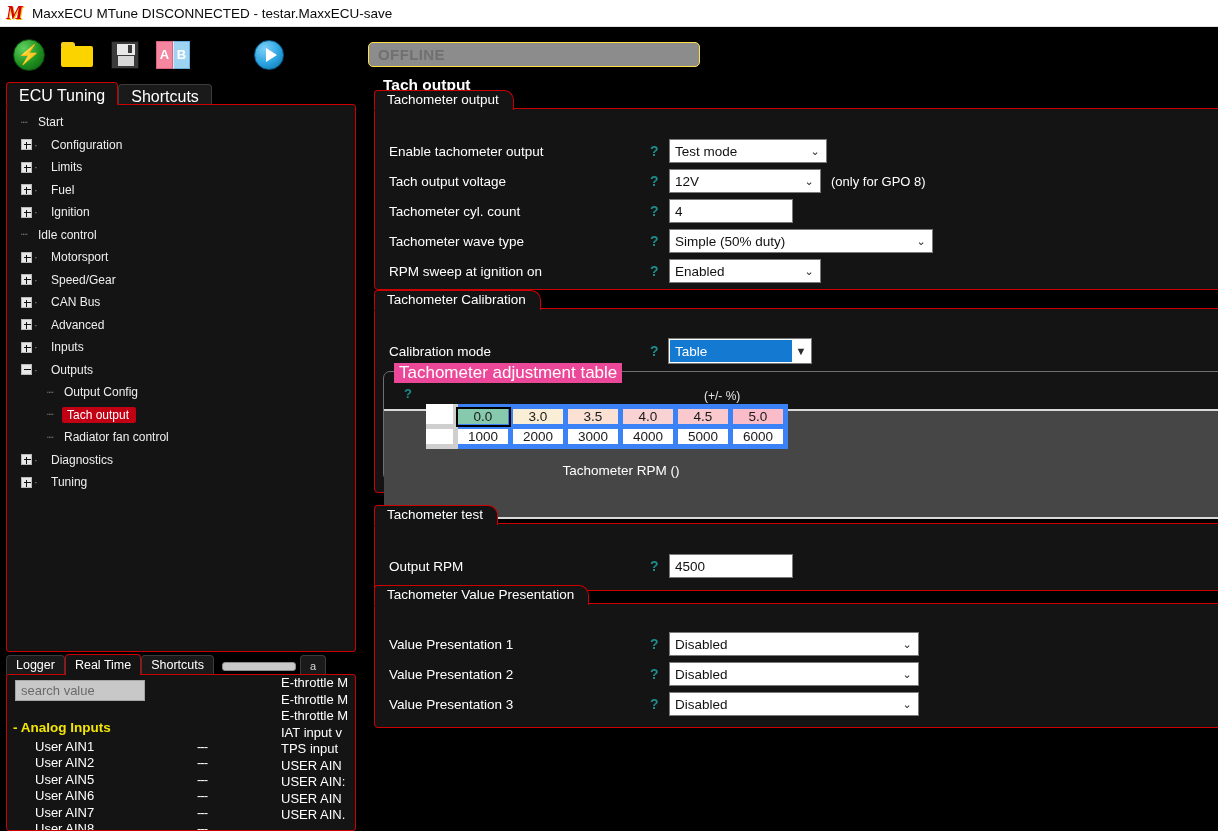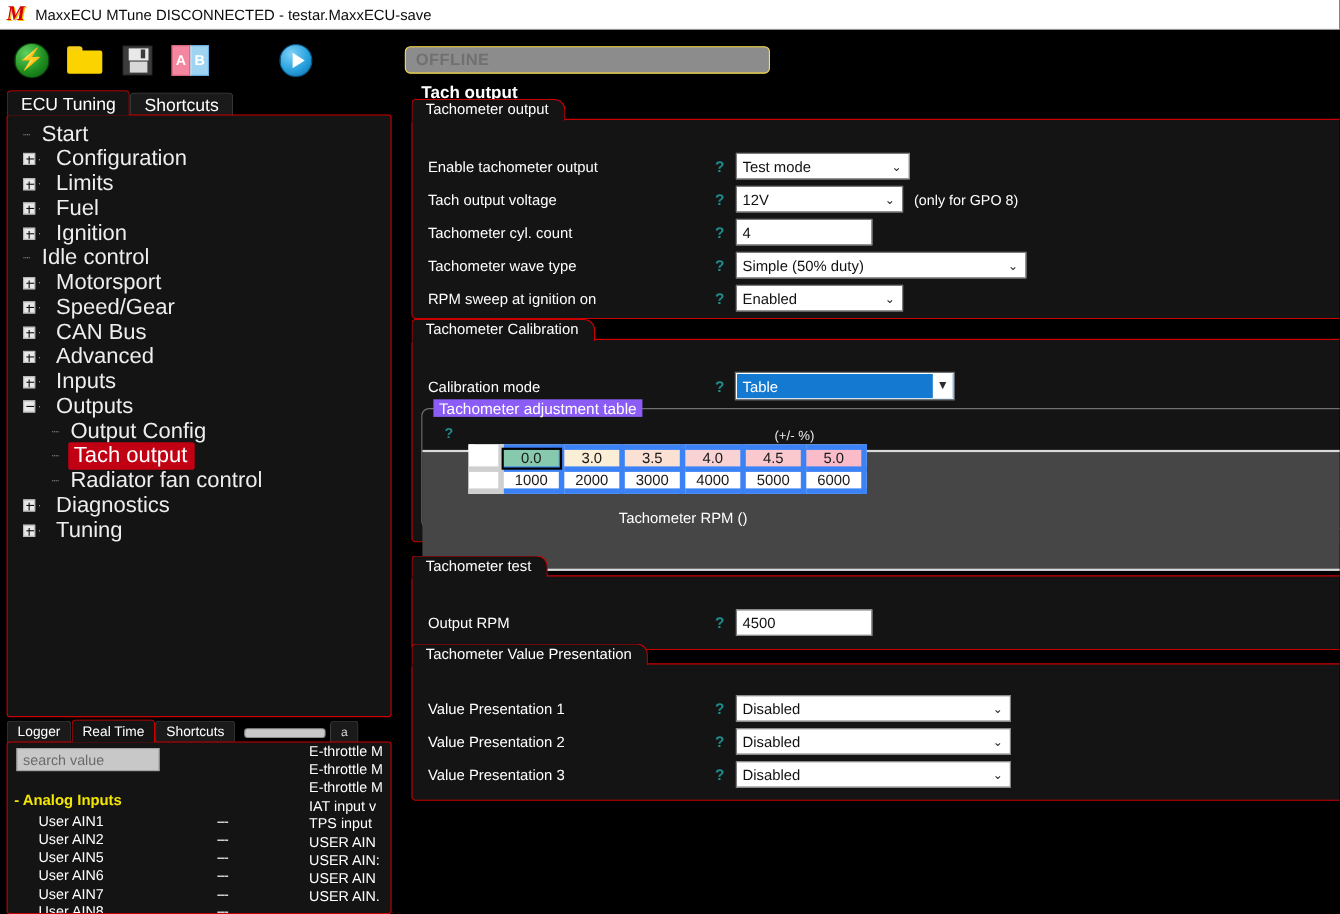--- a/index.html
+++ b/index.html
@@ -174,21 +174,21 @@
   }
   .tnode .exp:before {
     content: ""; position: absolute; left: 2px; top: 4px;
     width: 7px; height: 1px; background: #111;
   }
   .tnode .exp.plus:after {
     content: ""; position: absolute; left: 4px; top: 2px;
     width: 1px; height: 7px; background: #111;
   }
   .tnode .dash { width: 13px; flex: none; color: #8d8d8d; font-size: 11px; }
-  .tnode .lbl { font-size: 20px; color: #eeeeee; padding-left: 4px; }
+  .tnode .lbl { font-size: 12px; color: #eeeeee; padding-left: 4px; }
   .tnode.bold .lbl { font-weight: normal; }
   .tnode.child .lbl { font-weight: normal; }
   .tnode .lbl.sel {
     background: #c20014; color: #ffffff;
     padding: 1px 7px 1px 5px; border-radius: 2px;
     margin-left: 2px;
   }
   .indent-1 { padding-left: 0px; }
   .indent-2 { padding-left: 26px; }
 
@@ -340,22 +340,22 @@
     font-size: 13px; color: #ffffff; white-space: nowrap;
   }
 
   
   .fieldset {
     position: absolute;
     border: 1px solid #6f6f6f; border-radius: 7px;
   }
   .fieldset > .fcap {
     position: absolute; left: 10px; top: -9px;
-    background: #8b5cf6; padding: 0 5px;
-    font-size: 14px; color: #ffffff; white-space: nowrap;
+    background: #ec4899; padding: 0 5px;
+    font-size: 17px; color: #ffffff; white-space: nowrap;
   }
   .fs-q {
     position: absolute; left: 20px; top: 14px;
     font-size: 13px; font-weight: bold; color: #1f8c8c; cursor: pointer;
   }
   .plusminus {
     position: absolute; font-size: 12px; color: #e6e6e6;
   }
   .graph-area {
     position: absolute;
@@ -618,21 +618,21 @@
         </div>
       </div>
   </div>
 
   <div class="group" id="grp-cal" style="left:374px; top:308px; width:870px; height:185px;">
     <div class="cap">Tachometer Calibration</div>
 
     <div class="row" style="top:28px;">
       <div class="lab">Calibration mode</div>
       <div class="qmark">?</div>
-      <div class="ctl sel" style="width:198px;">
+      <div class="ctl sel" style="width:142px;">
         <span class="val">Table</span>
         <span class="chev">▼</span>
       </div>
     </div>
 
     <div class="fieldset" style="left:8px; top:62px; width:852px; height:110px;">
       <div class="fcap">Tachometer adjustment table</div>
       <div class="fs-q">?</div>
       <div class="plusminus" style="left:320px; top:17px;">(+/- %)</div>
       <div class="graph-area" style="left:0px; top:37px; width:851px; height:110px;"></div>

